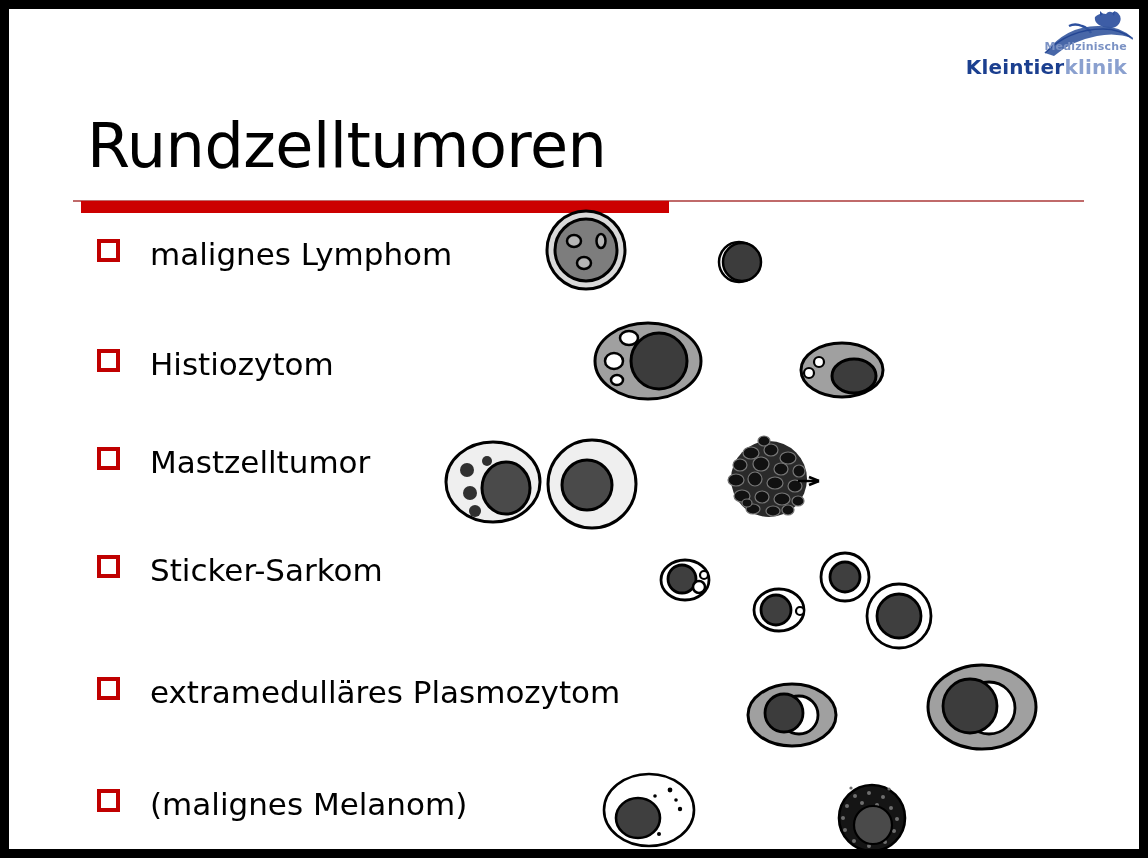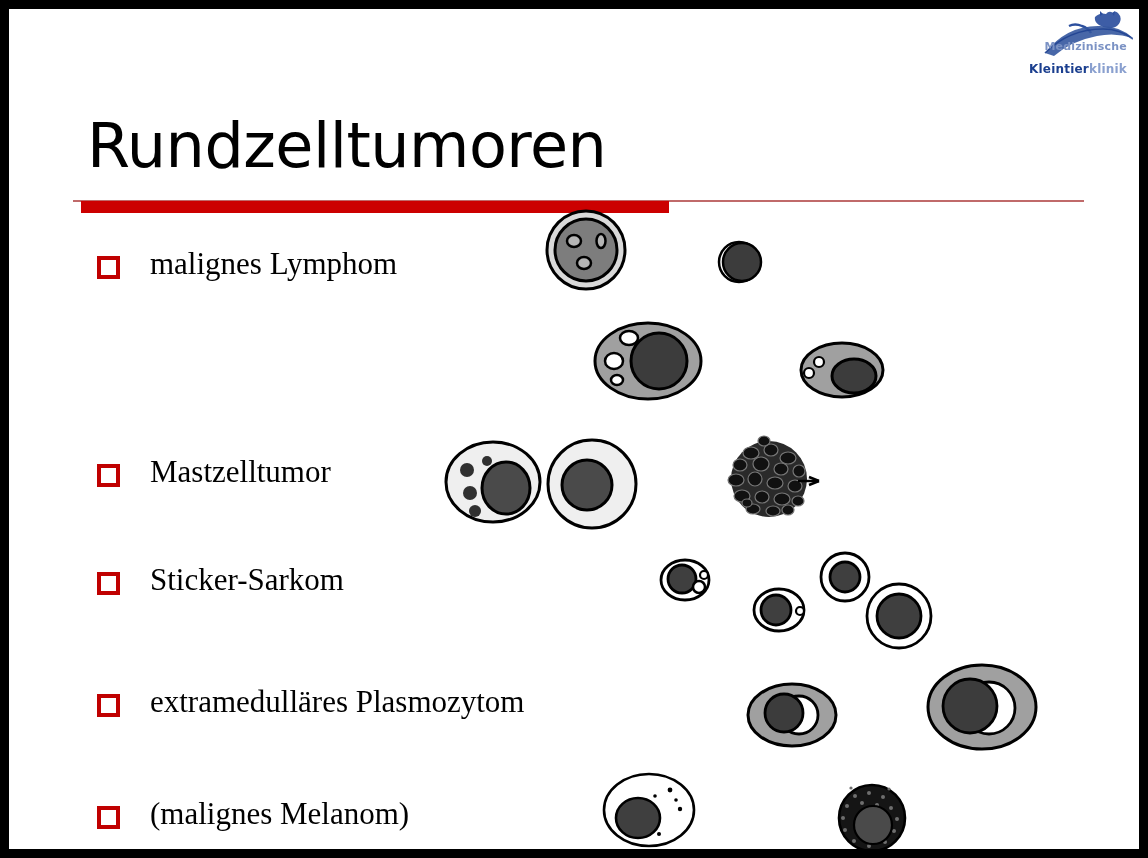--- a/index.html
+++ b/index.html
@@ -34,22 +34,22 @@
     letter-spacing: 0.2px;
     line-height: 1;
     white-space: nowrap;
   }
   #logo .line-med {
     top: 30px;
     font-size: 11px;
     color: #7b92c4;
   }
   #logo .line-klein {
-    top: 52px;
-    font-size: 12px;
+    top: 46px;
+    font-size: 20px;
   }
   #logo .line-klein .kl {
     color: #1b3f8f;
   }
   #logo .line-klein .kli {
     color: #8aa0cf;
   }
   #logo svg {
     position: absolute;
     right: 0;
@@ -80,23 +80,22 @@
     top: 192px;
     width: 588px;
     height: 12px;
     background: #cc0000;
   }
   
   .row {
     position: absolute;
     left: 88px;
     display: flex;
-    align-items: flex-end;
+    align-items: flex-start;
     height: 40px;
-    font-family: Liberation Serif, serif;
   }
   .bullet {
     width: 15px;
     height: 15px;
     border: 4px solid #c00000;
     box-sizing: content-box;
     flex: 0 0 auto;
     margin-right: 30px;
   }
   .row-label {
@@ -134,20 +133,24 @@
     </div>
   </div>
 
   <div id="title">Rundzelltumoren</div>
   <div id="rule-thin"></div>
   <div id="rule-thick"></div>
 
   <div class="row" style="top:230px">
     <span class="bullet"></span>
     <span class="row-label">malignes Lymphom</span>
+  </div>
+  <div class="row" style="top:340px">
+    <span class="bullet"></span>
+    <span class="row-label">Histiozytom</span>
   </div>
   <div class="row" style="top:438px">
     <span class="bullet"></span>
     <span class="row-label">Mastzelltumor</span>
   </div>
   <div class="row" style="top:546px">
     <span class="bullet"></span>
     <span class="row-label">Sticker-Sarkom</span>
   </div>
   <div class="row" style="top:780px">

